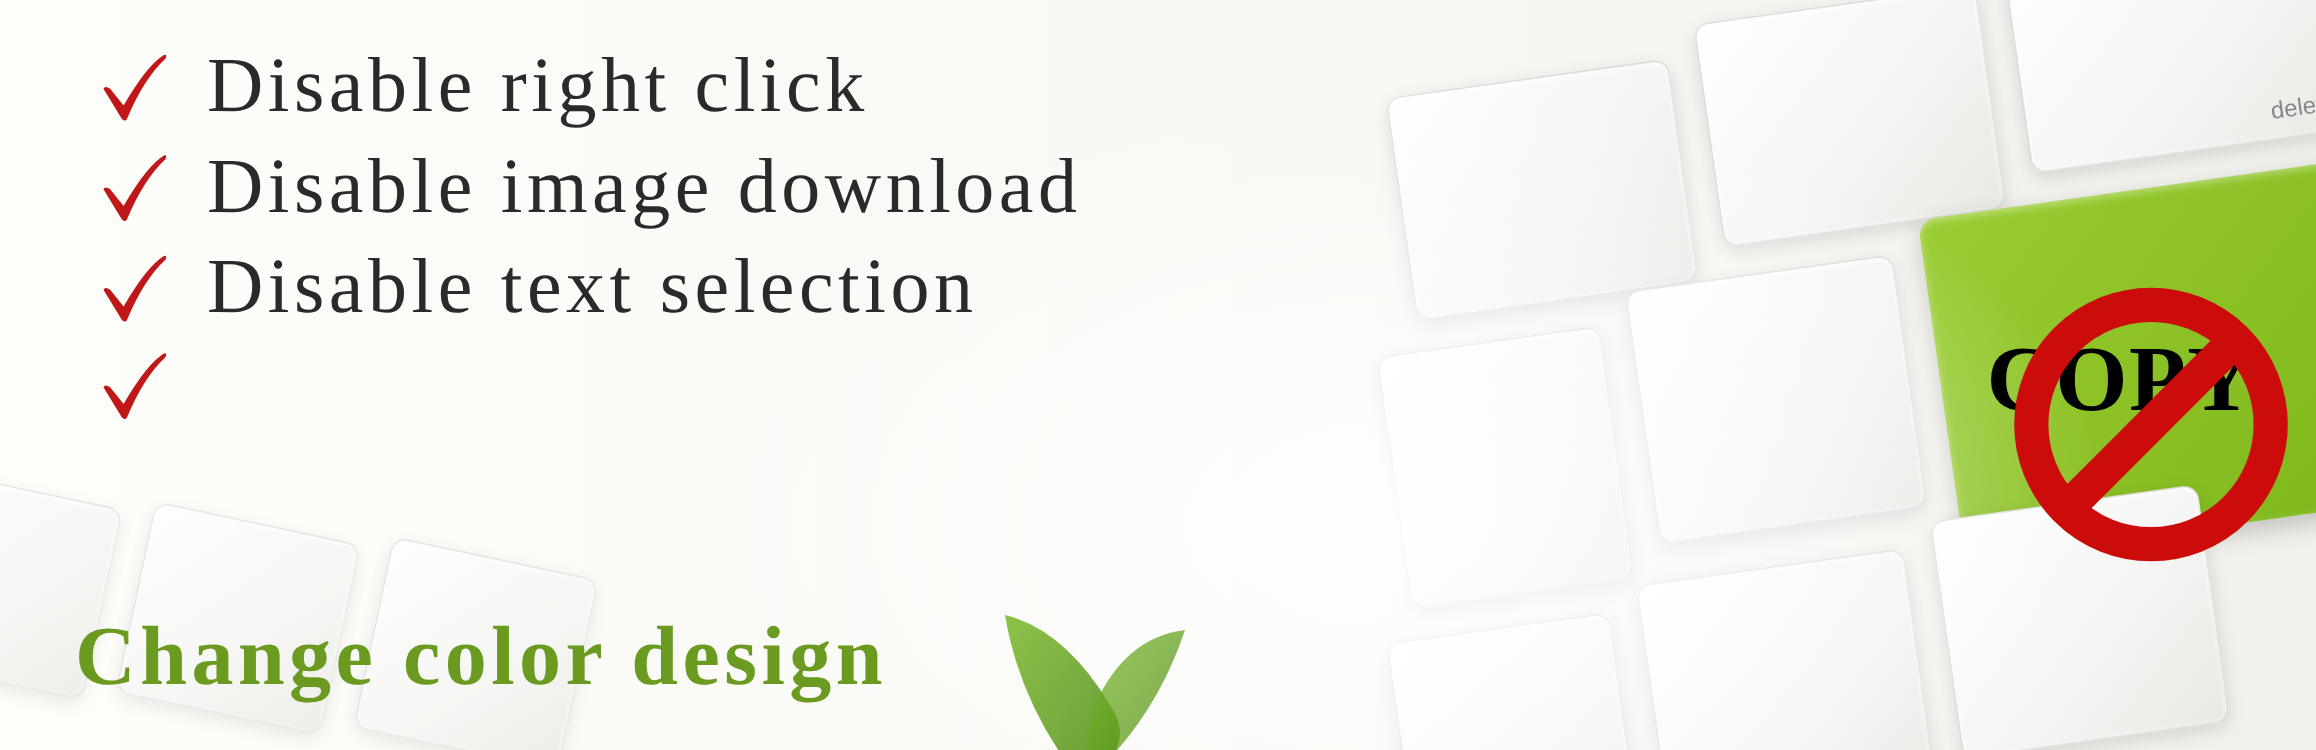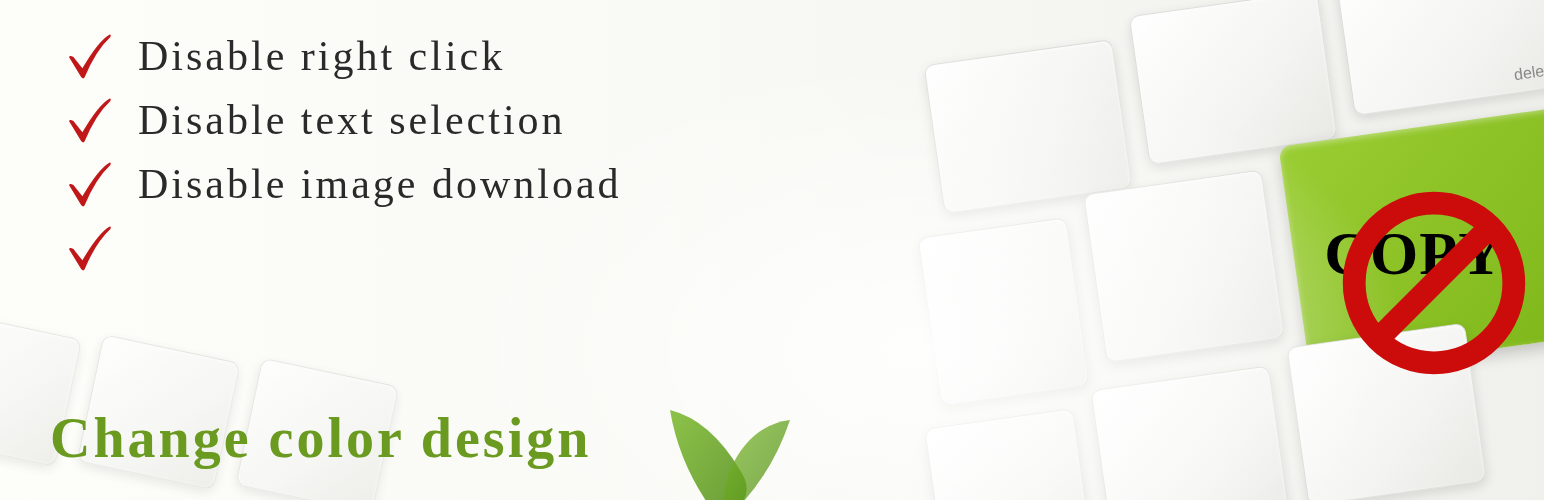--- a/index.html
+++ b/index.html
@@ -31,21 +31,21 @@
       align-items: center;
       margin-bottom: 8px;
     }
     .checkmark {
       width: 56px;
       height: 56px;
       margin-right: 22px;
       flex-shrink: 0;
     }
     .feature-text {
-      font-size: 42px;
+      font-size: 52px;
       color: #2a2a2a;
       letter-spacing: 3px;
       font-weight: 400;
     }
     .tagline {
       position: absolute;
       bottom: 30px;
       left: 50px;
       font-size: 56px;
       color: #6a9a1f;
@@ -193,30 +193,30 @@
     <div class="feature-item">
       <svg class="checkmark" viewBox="0 0 50 50">
         <path d="M8,26 Q9,24 12,26 L20,36 Q34,12 44,6 Q46,5 45,8 Q32,20 22,44 Q21,46 19,44 Z" fill="#c01818"></path>
       </svg>
       <span class="feature-text">Disable right click</span>
     </div>
     <div class="feature-item">
       <svg class="checkmark" viewBox="0 0 50 50">
         <path d="M8,26 Q9,24 12,26 L20,36 Q34,12 44,6 Q46,5 45,8 Q32,20 22,44 Q21,46 19,44 Z" fill="#c01818"></path>
       </svg>
+      <span class="feature-text">Disable image download</span>
+    </div>
+    <div class="feature-item">
+      <svg class="checkmark" viewBox="0 0 50 50">
+        <path d="M8,26 Q9,24 12,26 L20,36 Q34,12 44,6 Q46,5 45,8 Q32,20 22,44 Q21,46 19,44 Z" fill="#c01818"></path>
+      </svg>
       <span class="feature-text">Disable text selection</span>
     </div>
     <div class="feature-item">
       <svg class="checkmark" viewBox="0 0 50 50">
         <path d="M8,26 Q9,24 12,26 L20,36 Q34,12 44,6 Q46,5 45,8 Q32,20 22,44 Q21,46 19,44 Z" fill="#c01818"></path>
       </svg>
-      <span class="feature-text">Disable image download</span>
-    </div>
-    <div class="feature-item">
-      <svg class="checkmark" viewBox="0 0 50 50">
-        <path d="M8,26 Q9,24 12,26 L20,36 Q34,12 44,6 Q46,5 45,8 Q32,20 22,44 Q21,46 19,44 Z" fill="#c01818"></path>
-      </svg>
     </div>
   </div>
 
   <div class="tagline">Change color design</div>
 
 </div>
 
 </body></html>

